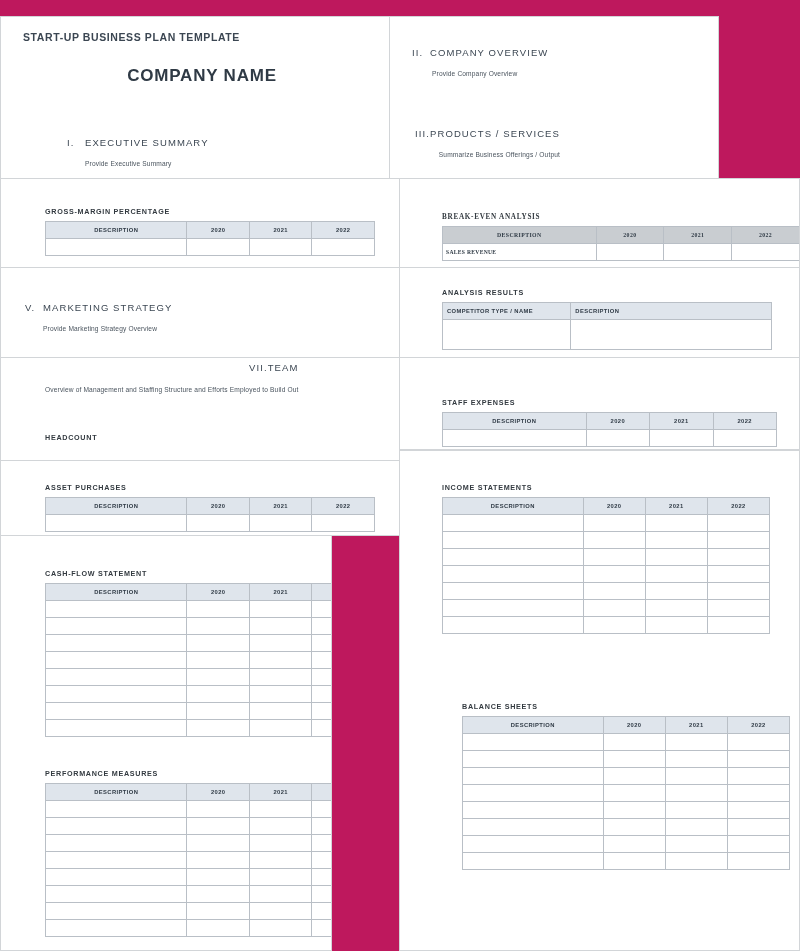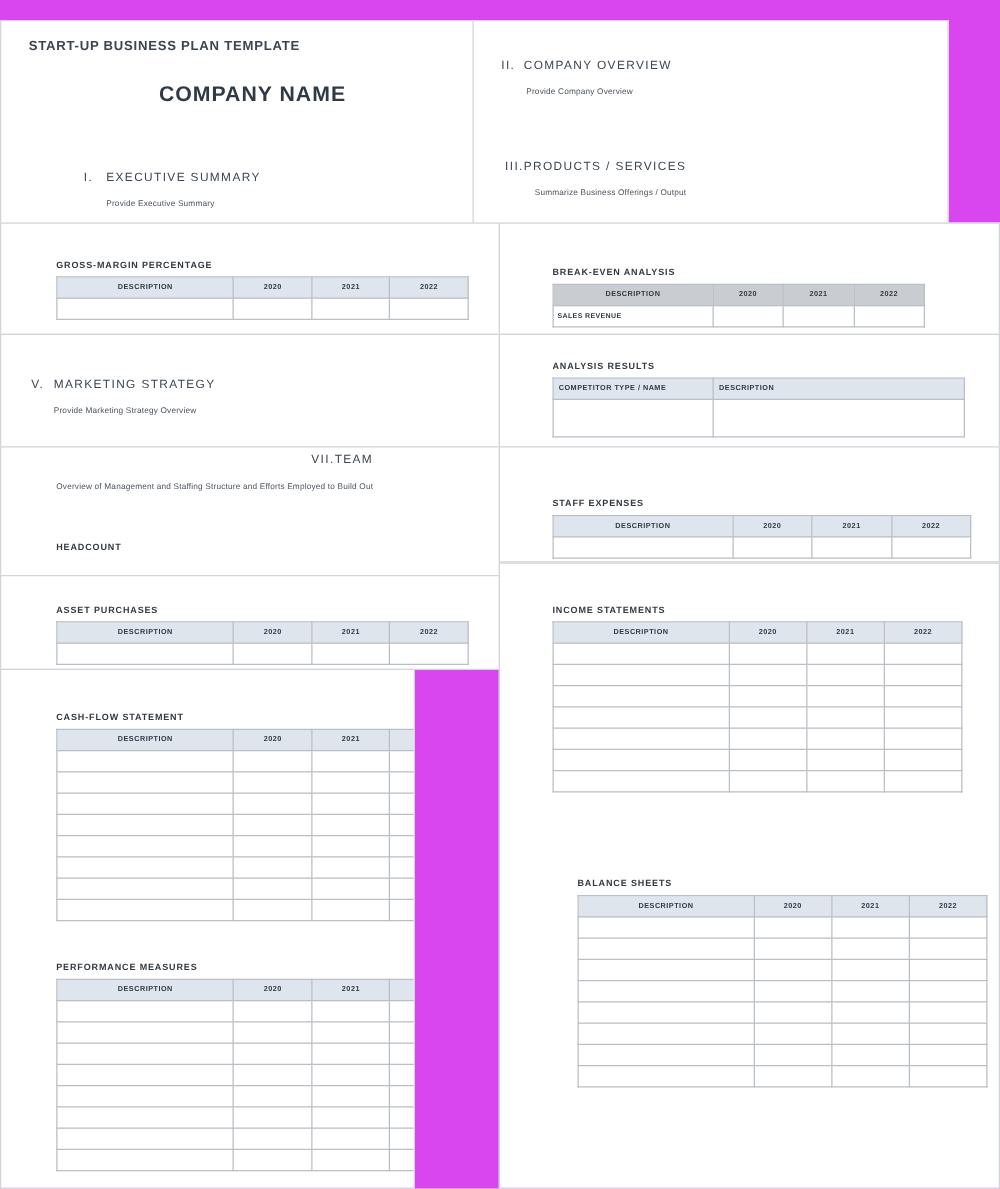--- a/index.html
+++ b/index.html
@@ -8,21 +8,21 @@
     width: 800px; height: 951px;
     background: #ffffff;
     font-family: "Liberation Sans", sans-serif;
     color: #333a40;
   }
   #page {
     position: relative;
     width: 800px;
     height: 951px;
     overflow: hidden;
-    background: #d946ef;
+    background: #be185d;
   }
 
   
   .panel {
     position: absolute;
     background: #fff;
     border: 1px solid #d2d5d8;
   }
 
   
@@ -115,21 +115,21 @@
     <div class="company-name" style="position:absolute; left:4px; right:0; top:49px;">COMPANY NAME</div>
 
     <div style="position:absolute; left:24px; top:120px;margin-left:42px;">
       <div class="sec-title">
         <span class="sec-num">I.</span><span>EXECUTIVE SUMMARY</span>
       </div>
       <div class="sec-sub" style="margin-top:12px; margin-left:18px;">Provide Executive Summary</div>
     </div>
   </div>
 
-  <div class="panel" style="left:378px; top:16px; width:381px; height:163px;">
+  <div class="panel" style="left:389px; top:16px; width:330px; height:163px;">
     <div style="position:absolute; left:22px; top:30px;">
       <div class="sec-title">
         <span class="sec-num">II.</span><span>COMPANY OVERVIEW</span>
       </div>
       <div class="sec-sub" style="margin-top:12px; margin-left:20px;">Provide Company Overview</div>
     </div>
     <div style="position:absolute; left:22px; top:111px;text-align:right;">
       <div class="sec-title">
         <span class="sec-num">III.</span><span>PRODUCTS / SERVICES</span>
       </div>
@@ -161,21 +161,21 @@
               <td></td>
               <td></td>
               <td></td>
             </tr>
         </tbody>
       </table>
     </div>
   </div>
 
   <div class="panel clip" style="left:399px; top:178px; width:401px; height:90px;">
-    <div style="position:absolute; left:42px; top:34px; width:298px;">
+    <div style="position:absolute; left:42px; top:34px; width:358px;font-family:Liberation Serif, serif;">
       <div class="tbl-title">BREAK-EVEN ANALYSIS</div>
       <table class="grid gray">
         <colgroup>
             <col style="width:43%">
             <col style="width:19%">
             <col style="width:19%">
             <col style="width:19%">
           </colgroup>
         <thead>
             <tr>

